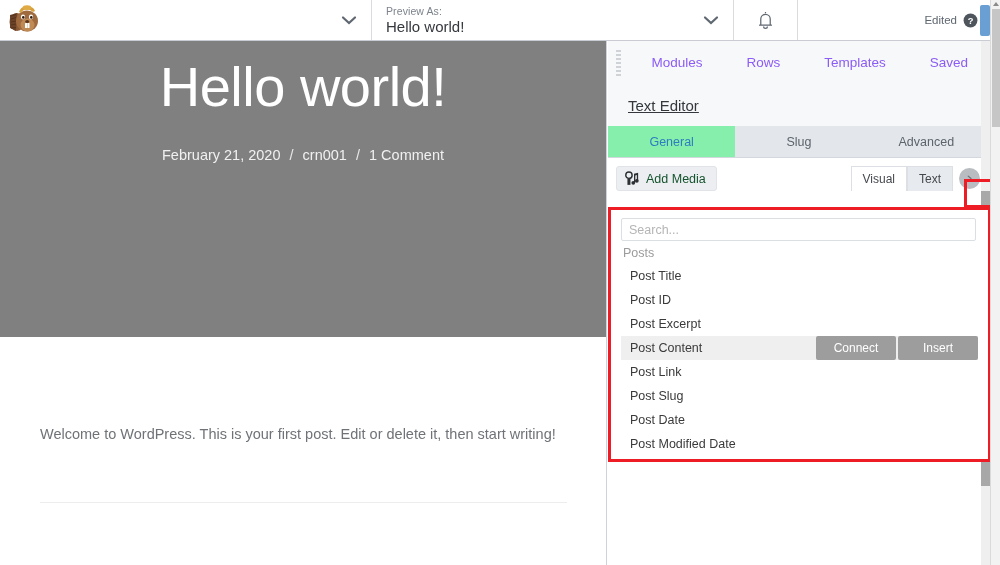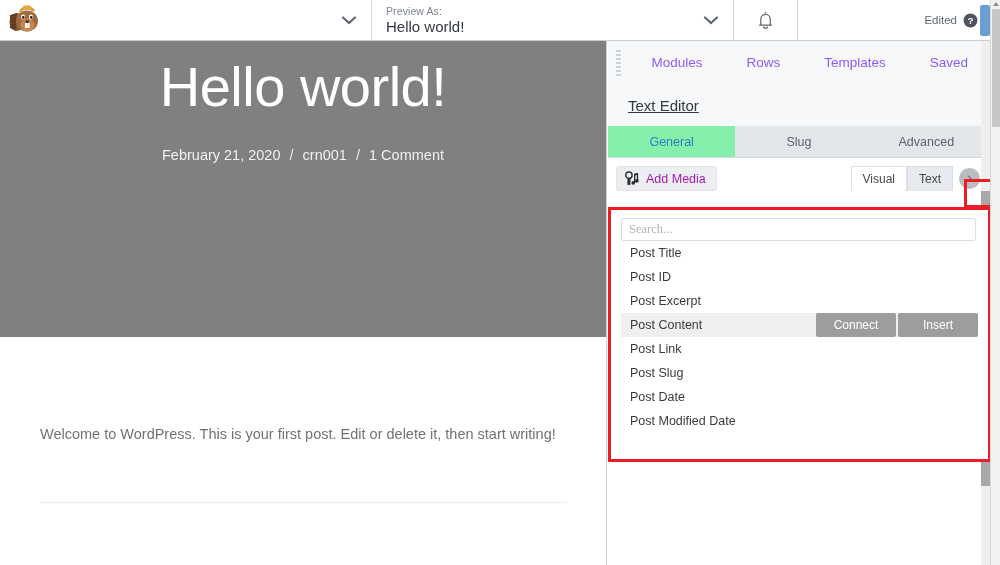--- a/index.html
+++ b/index.html
@@ -171,21 +171,21 @@
   }
   .add-media {
     display: flex; align-items: center;
     background: #eceef1;
     border: 1px solid #e0e3e7;
     border-radius: 3px;
     padding: 4px 10px 4px 8px;
     cursor: pointer;
   }
   .am-ic { width: 15px; height: 15px; margin-right: 6px; }
-  .am-label { font-size: 12.5px; color: #a21caf; }
+  .am-label { font-size: 12.5px; color: #14532d; }
 
   .vt-group { margin-left: auto; display: flex; align-items: center; }
   .vt {
     font-size: 12px; color: #45494e;
     padding: 5px 11px;
     background: #ffffff;
     border: 1px solid #dcdfe3; border-bottom: none;
     cursor: pointer;
   }
   .vt.inactive { background: #e7eaee; }
@@ -218,21 +218,21 @@
     z-index: 50;
     overflow: hidden;
   }
   .dd-inner { padding: 8px 10px 0 10px; position: relative; height: 100%; }
   .dd-search {
     width: 355px; height: 23px;
     border: 1px solid #dcdfe2;
     border-radius: 2px;
     font-size: 12.5px; color: #6d28d9;
     padding: 0 7px;
-    font-family: Liberation Serif, serif;
+    font-family: Liberation Sans, sans-serif;
     background: #fff;
     outline: none;
   }
   .dd-search::placeholder { color: #b5b5b5; }
   .dd-group {
     font-size: 12.5px; color: #9b9b9b;
     padding: 5px 0 4px 2px;
   }
   .dd-item {
     height: 24px;
@@ -414,20 +414,21 @@
       <div class="th" style="height:100px;"></div>
     </div>
     <div class="panel-scroll" style="top:253px;height:200px;">
       <div class="th" style="height:200px;"></div>
     </div>
   </div>
 
   <div class="dropdown">
     <div class="dd-inner">
       <input class="dd-search" type="text" placeholder="Search..." style="">
+      <div class="dd-group">Posts</div>
 
       <div class="dd-item">
         <span>Post Title</span>
       </div>
       <div class="dd-item">
         <span>Post ID</span>
       </div>
       <div class="dd-item">
         <span>Post Excerpt</span>
       </div>

